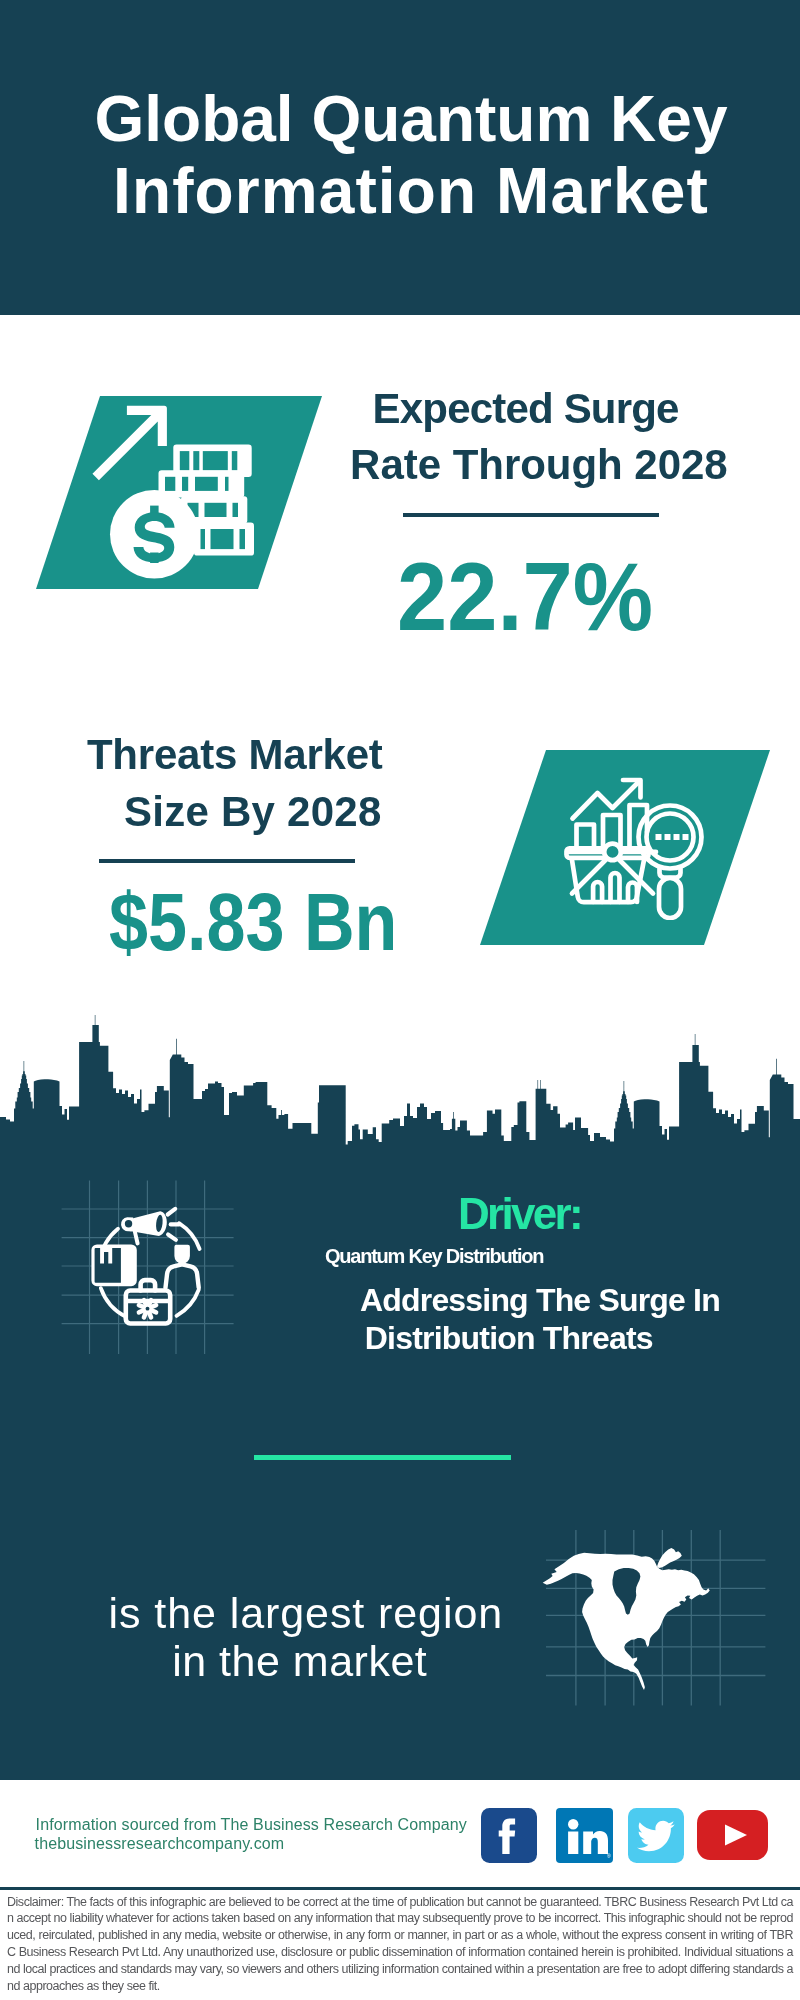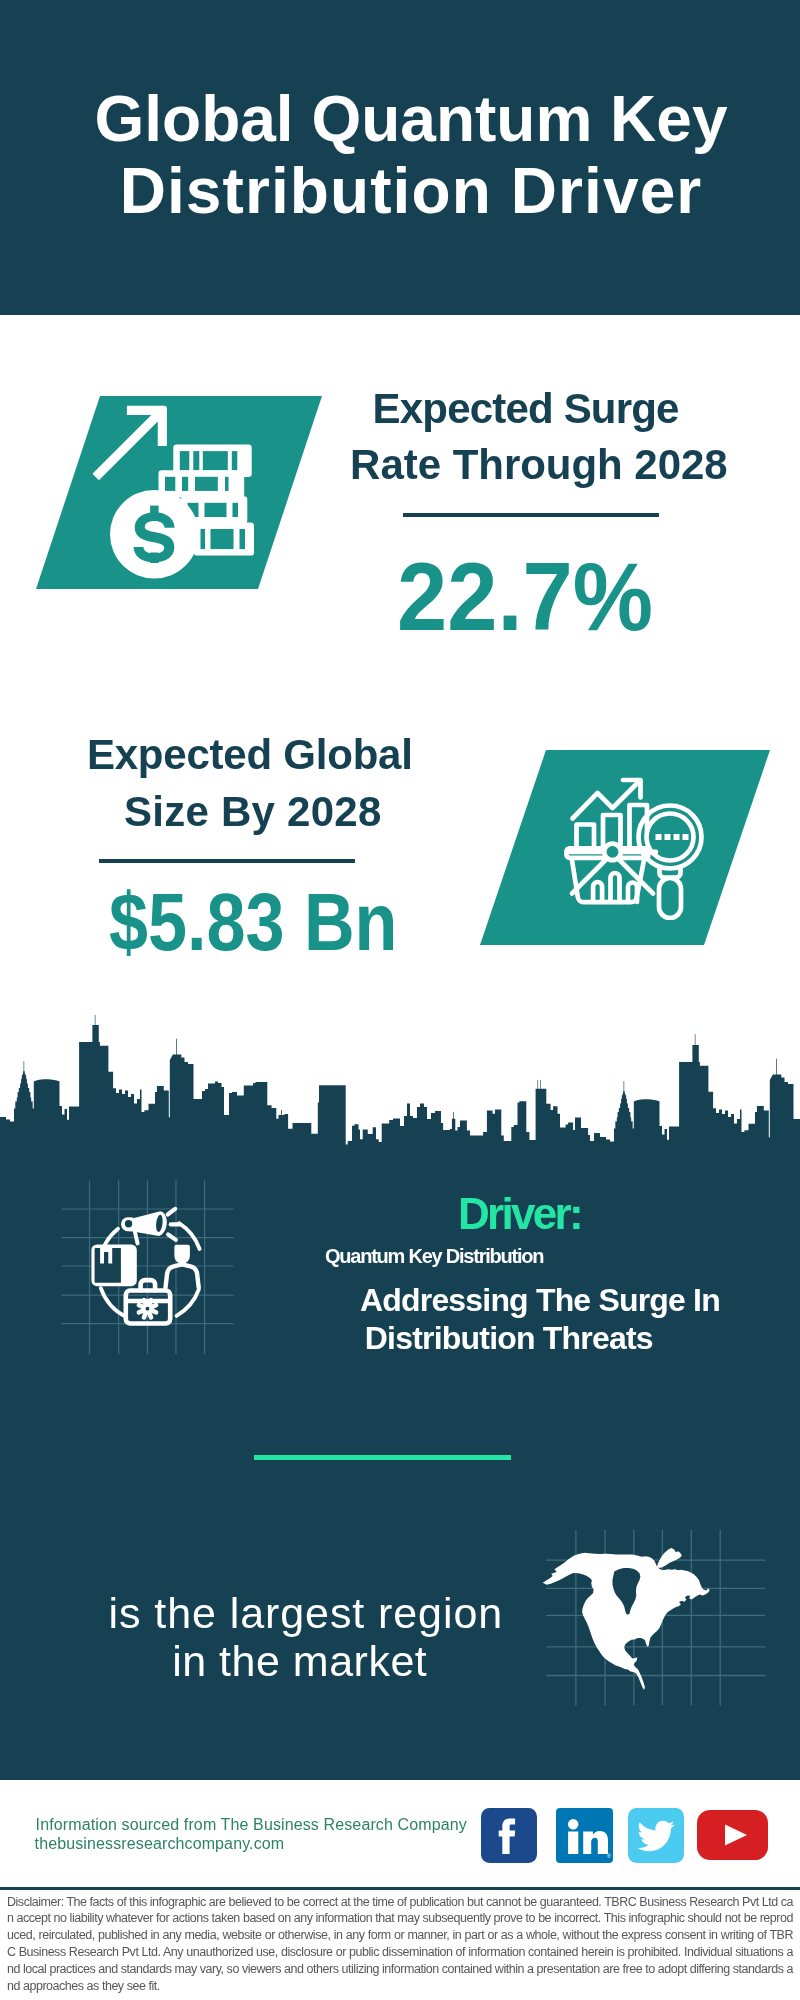--- a/index.html
+++ b/index.html
@@ -69,21 +69,21 @@
           text-align:justify; word-break:break-all; }
 </style>
 </head>
 <body>
 
 <div class="page">
 
   <div class="header">
     <h1>
       <span class="l1">Global Quantum Key</span><br>
-      <span class="l2">Distribution Driver</span>
+      <span class="l2">Information Market</span>
     </h1>
   </div>
 
   <div class="white"></div>
 
   <div class="para left"></div>
   <svg class="icon-growth" viewBox="0 0 200 200" width="200" height="200" style="position:absolute;left:85px;top:395px">
     <g>
       <path fill="#fff" d="M 41.9 10.8 L 79.3 10.8 A 2.6 2.6 0 0 1 81.9 13.4 L 81.9 51.0 L 72.75 51.0 L 72.75 26.4 L 13.9 85.2 L 7.45 78.75 L 66.3 19.9 L 41.9 19.9 Z"></path>
       <rect x="88.3" y="49.6" width="78.4" height="32.4" rx="3.2" fill="#fff"></rect>
@@ -147,21 +147,21 @@
     </g>
     <circle cx="52.5" cy="81.9" r="8.3" fill="#19928a" stroke="#fff" stroke-width="4.7"></circle>
     <g fill="#fff">
       <rect x="95.5" y="64" width="6" height="6"></rect>
       <rect x="104.5" y="64" width="6" height="6"></rect>
       <rect x="113.5" y="64" width="6" height="6"></rect>
       <rect x="122.5" y="64" width="6" height="6"></rect>
     </g>
   </svg>
 
-  <div class="ttl" id="s2l1">Expected Global</div>
+  <div class="ttl" id="s2l1">Threats Market</div>
   <div class="ttl" id="s2l2">Size By 2028</div>
   <div class="rule" id="s2rule"></div>
   <div class="val" id="s2val">$5.83 Bn</div>
 
   <div class="dark"></div>
   <svg class="skyline" viewBox="0 0 800 140" preserveAspectRatio="none" width="800" height="140" style="position:absolute;left:0;top:1015px">
     <path d="M 0 140 L 0 102 L 6 102 L 6 104.5 L 10 104.5 L 10 106.5 L 14 106.5 L 14 93.5 L 15.3 93.5 L 15.3 86.5 L 16.8 86.5 L 16.8 82.5 L 17.6 82.5 L 17.6 77 L 18.8 77 L 18.8 73 L 20.1 73 L 20.1 68.5 L 21.1 68.5 L 21.1 64 L 21.8 64 L 21.8 60.5 L 22.4 60.5 L 22.4 59 L 23.1 59 L 23.1 56.3 L 23.6 56.3 L 23.6 46 L 24.2 46 L 24.2 56.3 L 24.8 56.3 L 24.8 59 L 25.5 59 L 25.5 60.5 L 26.2 60.5 L 26.2 64 L 26.9 64 L 26.9 68.5 L 27.9 68.5 L 27.9 73 L 29.2 73 L 29.2 77 L 30.4 77 L 30.4 82.5 L 31.2 82.5 L 31.2 86.5 L 32.7 86.5 L 32.7 93.5 L 33.8 93.5 L 33.8 106.5 L 33.8 66.5 L 35.5 65.8 L 38 65 L 41 64.5 L 44.5 64.3 L 48 64.3 L 51 64.6 L 54 65 L 57 65.5 L 59.5 66.5 L 59.5 91 L 62 91 L 62 99.5 L 64.5 99.5 L 64.5 94 L 67 94 L 67 104.7 L 69 104.7 L 69 91.4 L 79.1 91.4 L 79.1 27.1 L 92.4 27.1 L 92.4 10.1 L 94.8 10.1 L 94.8 -1 L 95.4 -1 L 95.4 10.1 L 98.8 10.1 L 98.8 27.1 L 99.9 27.1 L 99.9 30.8 L 108.4 30.8 L 108.4 56.8 L 113.1 56.8 L 113.1 73.3 L 116 73.3 L 116 78 L 119 78 L 119 74.5 L 122 74.5 L 122 79 L 125 79 L 125 75.5 L 128 75.5 L 128 82 L 131 82 L 131 79 L 134 79 L 134 88.5 L 137 88.5 L 137 84 L 140 84 L 140 74.4 L 141.5 74.4 L 141.5 96.9 L 144.4 96.9 L 144.4 95.3 L 148.5 95.3 L 148.5 88.8 L 155 88.8 L 155 76.9 L 156.9 76.9 L 156.9 71 L 163.8 71 L 163.8 75.4 L 168.8 75.4 L 168.8 102.3 L 169.8 102.3 L 169.8 45 L 171.5 42 L 172.8 39.4 L 176.0 39.4 L 176.0 23.8 L 176.7 23.8 L 176.7 39.4 L 181.3 39.4 L 181.3 42.5 L 184.5 42.5 L 184.5 47 L 188 47 L 188 49 L 193.5 49 L 193.5 84 L 200 84 L 200 84 L 202 84 L 202 76 L 205 76 L 205 74 L 208 74 L 208 68.5 L 215 68.5 L 215 66.5 L 218 66.5 L 218 68 L 221.5 68 L 221.5 72 L 224 72 L 224 100 L 229 100 L 229 78 L 232 78 L 232 77 L 237 77 L 237 80.6 L 243.8 80.6 L 243.8 70.6 L 253.1 70.6 L 253.1 67.9 L 255.6 67.9 L 255.6 66.9 L 267.3 66.9 L 267.3 90.3 L 271.6 90.3 L 271.6 93.1 L 276.3 93.1 L 276.3 103.8 L 278.5 103.8 L 278.5 100 L 281 100 L 281 95 L 281.8 95 L 281.8 100 L 284.4 100 L 284.4 99.1 L 288.1 99.1 L 288.1 113.8 L 292.5 113.8 L 292.5 108.1 L 311.3 108.1 L 311.3 118.8 L 317.8 118.8 L 317.8 87.5 L 319 87.5 L 319 70.2 L 345.7 70.2 L 345.7 129.5 L 347.7 129.5 L 347.7 126 L 352 126 L 352 110.7 L 354.4 110.7 L 354.4 109.2 L 358.5 109.2 L 358.5 114.5 L 360 114.5 L 360 124.2 L 362.7 124.2 L 362.7 114.5 L 367.8 114.5 L 367.8 119 L 372.7 119 L 372.7 112.2 L 376 112.2 L 376 124.2 L 378.7 124.2 L 378.7 127 L 381.7 127 L 381.7 108.5 L 389.2 108.5 L 389.2 105 L 393 105 L 393 103.4 L 400 103.4 L 400 111 L 404 111 L 404 101 L 407 101 L 407 88.5 L 410 88.5 L 410 101 L 413 101 L 413 103 L 417 103 L 417 92 L 420 92 L 420 88.5 L 424 88.5 L 424 92 L 427 92 L 427 104 L 431 104 L 431 98 L 435 98 L 435 96 L 441 96 L 441 108 L 443.1 108 L 443.1 115 L 450 115 L 450 114 L 451.9 114 L 451.9 103.8 L 453.1 103.8 L 453.1 97 L 453.8 97 L 453.8 103.8 L 455.3 103.8 L 455.3 115.6 L 457.5 115.6 L 457.5 111.9 L 460 111.9 L 460 105.6 L 466.9 105.6 L 466.9 115.6 L 470 115.6 L 470 120.6 L 483.1 120.6 L 483.1 116.9 L 486.9 116.9 L 486.9 95.6 L 492.5 95.6 L 492.5 98.8 L 495 98.8 L 495 94.4 L 501.3 94.4 L 501.3 120.6 L 503.8 120.6 L 503.8 126 L 511.3 126 L 511.3 111.9 L 513.8 111.9 L 513.8 110 L 517.5 110 L 517.5 87.5 L 519.4 87.5 L 519.4 86.3 L 526.3 86.3 L 526.3 116.9 L 529.4 116.9 L 529.4 125 L 533 125 L 533 125 L 535.6 125 L 535.6 73.8 L 537.5 73.8 L 537.5 65 L 538.1 65 L 538.1 73.8 L 540 73.8 L 540 65 L 540.6 65 L 540.6 73.8 L 546.3 73.8 L 546.3 88.8 L 550.6 88.8 L 550.6 95 L 553.1 95 L 553.1 91.3 L 557.5 91.3 L 557.5 98.8 L 560 98.8 L 560 112.5 L 565.6 112.5 L 565.6 109.4 L 568.1 109.4 L 568.1 107.5 L 573.1 107.5 L 573.1 115 L 575 115 L 575 102.5 L 581 102.5 L 581 113.1 L 588.1 113.1 L 588.1 120 L 590 120 L 590 126 L 594 126 L 594 118.1 L 600 118.1 L 600 122 L 606 122 L 606 124.5 L 610 124.5 L 610 126.5 L 614 126.5 L 614 113.5 L 615.3 113.5 L 615.3 106.5 L 616.8 106.5 L 616.8 102.5 L 617.6 102.5 L 617.6 97 L 618.8 97 L 618.8 93 L 620.1 93 L 620.1 88.5 L 621.1 88.5 L 621.1 84 L 621.8 84 L 621.8 80.5 L 622.4 80.5 L 622.4 79 L 623.1 79 L 623.1 76.3 L 623.6 76.3 L 623.6 66 L 624.2 66 L 624.2 76.3 L 624.8 76.3 L 624.8 79 L 625.5 79 L 625.5 80.5 L 626.2 80.5 L 626.2 84 L 626.9 84 L 626.9 88.5 L 627.9 88.5 L 627.9 93 L 629.2 93 L 629.2 97 L 630.4 97 L 630.4 102.5 L 631.2 102.5 L 631.2 106.5 L 632.7 106.5 L 632.7 113.5 L 633.8 113.5 L 633.8 126.5 L 633.8 86.5 L 635.5 85.8 L 638 85 L 641 84.5 L 644.5 84.3 L 648 84.3 L 651 84.6 L 654 85 L 657 85.5 L 659.5 86.5 L 659.5 111 L 662 111 L 662 119.5 L 664.5 119.5 L 664.5 114 L 667 114 L 667 124.7 L 669 124.7 L 669 111.4 L 679.1 111.4 L 679.1 47.1 L 692.4 47.1 L 692.4 30.1 L 694.8 30.1 L 694.8 19 L 695.4 19 L 695.4 30.1 L 698.8 30.1 L 698.8 47.1 L 699.9 47.1 L 699.9 50.8 L 708.4 50.8 L 708.4 76.8 L 713.1 76.8 L 713.1 93.3 L 716 93.3 L 716 98 L 719 98 L 719 94.5 L 722 94.5 L 722 99 L 725 99 L 725 95.5 L 728 95.5 L 728 102 L 731 102 L 731 99 L 734 99 L 734 108.5 L 737 108.5 L 737 104 L 740 104 L 740 94.4 L 741.5 94.4 L 741.5 116.9 L 744.4 116.9 L 744.4 115.3 L 748.5 115.3 L 748.5 108.8 L 755 108.8 L 755 96.9 L 756.9 96.9 L 756.9 91 L 763.8 91 L 763.8 95.4 L 768.8 95.4 L 768.8 122.3 L 769.8 122.3 L 769.8 65 L 771.5 62 L 772.8 59.4 L 776.0 59.4 L 776.0 43.8 L 776.7 43.8 L 776.7 59.4 L 781.3 59.4 L 781.3 62.5 L 784.5 62.5 L 784.5 67 L 788 67 L 788 69 L 793.5 69 L 793.5 104 L 800 104 L 800 140 Z" fill="#164153"></path>
   </svg>
 
   <svg class="grid-left" viewBox="0 0 185 185" width="185" height="185" style="position:absolute;left:52px;top:1175px">

